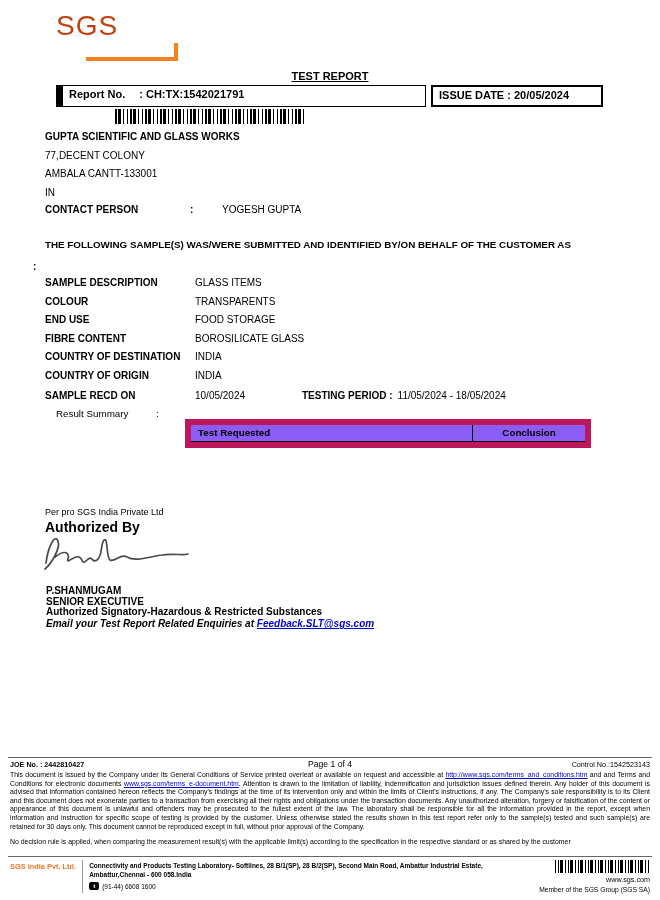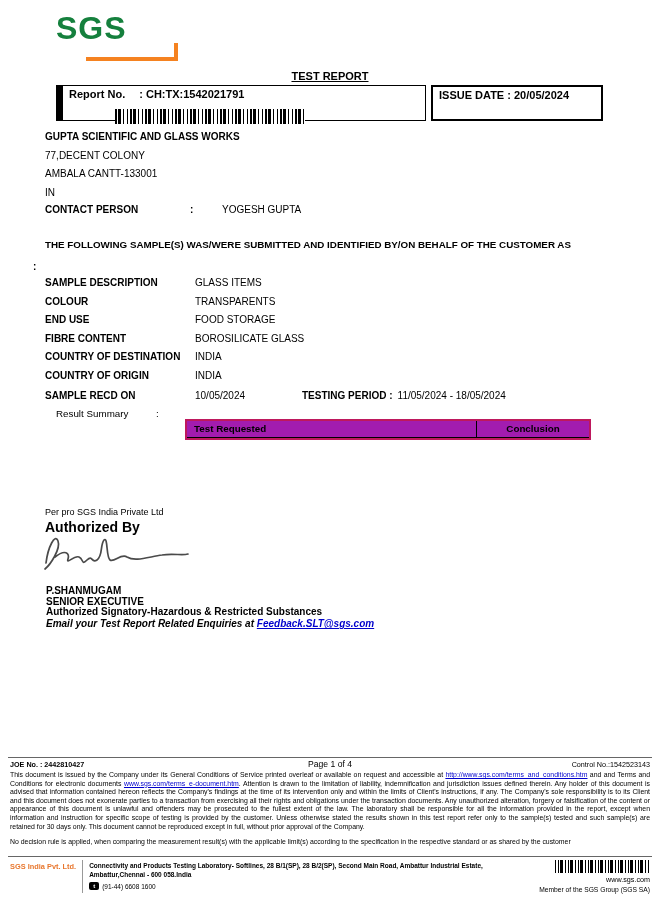--- a/index.html
+++ b/index.html
@@ -3,29 +3,29 @@
 <meta charset="utf-8">
 <style>
   * { box-sizing: border-box; margin: 0; padding: 0; }
   body { margin: 0; background: #fff; }
   .page {
     position: relative; width: 660px; height: 900px; background: #fff;
     font-family: "Liberation Sans", sans-serif; color: #000; overflow: hidden;
   }
   
   .logo { position: absolute; top: 12px; left: 56px; width: 130px; height: 54px; }
-  .logo-text { font-size: 32px; font-weight: 700; color: #15803d; line-height: 1; letter-spacing: 1px; }
+  .logo-text { font-size: 28px; font-weight: 400; color: #c2410c; line-height: 1; letter-spacing: 1px; }
   .logo-underline { position: absolute; left: 30px; top: 45px; width: 92px; height: 4px; background: #f58220; }
   .logo-tick { position: absolute; left: 118px; top: 31px; width: 4px; height: 18px; background: #f58220; }
   
   .report-title { position: absolute; top: 70px; left: 0; right: 0; text-align: center; font-weight: 700; font-size: 11px; text-decoration: underline; }
   .report-row { position: absolute; top: 85px; left: 56px; right: 57px; display: flex; }
   .report-no-box { flex: 1; border: 1px solid #000; border-left: 7px solid #000; font-weight: 700; font-size: 11px; padding: 2px 6px 3px; display: flex; }
   .report-no-value { margin-left: 14px; }
-  .issue-date-box { width: 172px; border: 2px solid #000; font-weight: 700; font-size: 11px; padding: 2px 6px 18px; margin-left: 5px; }
+  .issue-date-box { width: 172px; border: 2px solid #000; font-weight: 700; font-size: 11px; padding: 2px 6px 4px; margin-left: 5px; }
   .barcode-main { position: absolute; top: 109px; left: 115px; width: 190px; height: 15px;
     background: repeating-linear-gradient(90deg,#000 0 2px,#fff 2px 3px,#000 3px 6px,#fff 6px 8px,#000 8px 9px,#fff 9px 12px,#000 12px 13px,#fff 13px 15px); }
   
   .customer { position: absolute; top: 128px; left: 45px; font-size: 10px; line-height: 18.5px; }
   .customer-name { font-weight: 700; }
   .contact-row { position: absolute; top: 204px; left: 45px; display: flex; font-size: 10px; }
   .contact-label { font-weight: 700; width: 145px; }
   .contact-sep { font-weight: 700; width: 32px; }
   
   .statement { position: absolute; top: 238px; left: 45px; right: 26px; font-weight: 700; font-size: 9.8px; line-height: 13px; }
@@ -34,21 +34,21 @@
   .fields { position: absolute; top: 277px; left: 45px; font-size: 10px; }
   .field-row { display: flex; height: 18.6px; }
   .field-label { font-weight: 700; width: 150px; }
   .recd-row { position: absolute; top: 390px; left: 45px; display: flex; font-size: 10px; }
   .recd-label { font-weight: 700; width: 150px; }
   .recd-value { width: 107px; }
   .testing-label { font-weight: 700; margin-right: 5px; }
   
   .result-summary { position: absolute; top: 408px; left: 56px; display: flex; font-size: 9.8px; }
   .rs-label { width: 100px; }
-  .result-table { position: absolute; top: 419px; left: 185px; width: 406px; border: 2px solid #be185d; font-size: 9.8px; background: #a21caf; }
+  .result-table { position: absolute; top: 419px; left: 185px; width: 406px; border: 6px solid #be185d; font-size: 9.8px; background: #8b5cf6; }
   .rt-header { display: flex; border-bottom: 1px solid #000; font-weight: 700; }
   .rt-h-test { flex: 1; padding: 2px 7px 3px; border-right: 1px solid #000; }
   .rt-h-conclusion { width: 112px; text-align: center; padding: 2px 6px 3px; }
   .rt-row { display: flex; }
   .rt-test { flex: 1; padding: 3px 7px 7px; border-right: 1px solid #000; font-weight: 700; line-height: 12.6px; }
   .rt-conclusion { width: 112px; display: flex; align-items: center; justify-content: center; }
   
   .sig-perpro { position: absolute; top: 507px; left: 45px; font-size: 9px; }
   .sig-authby { position: absolute; top: 519px; left: 45px; font-size: 14px; font-weight: 700; }
   .signature { position: absolute; top: 527px; left: 36px; }

